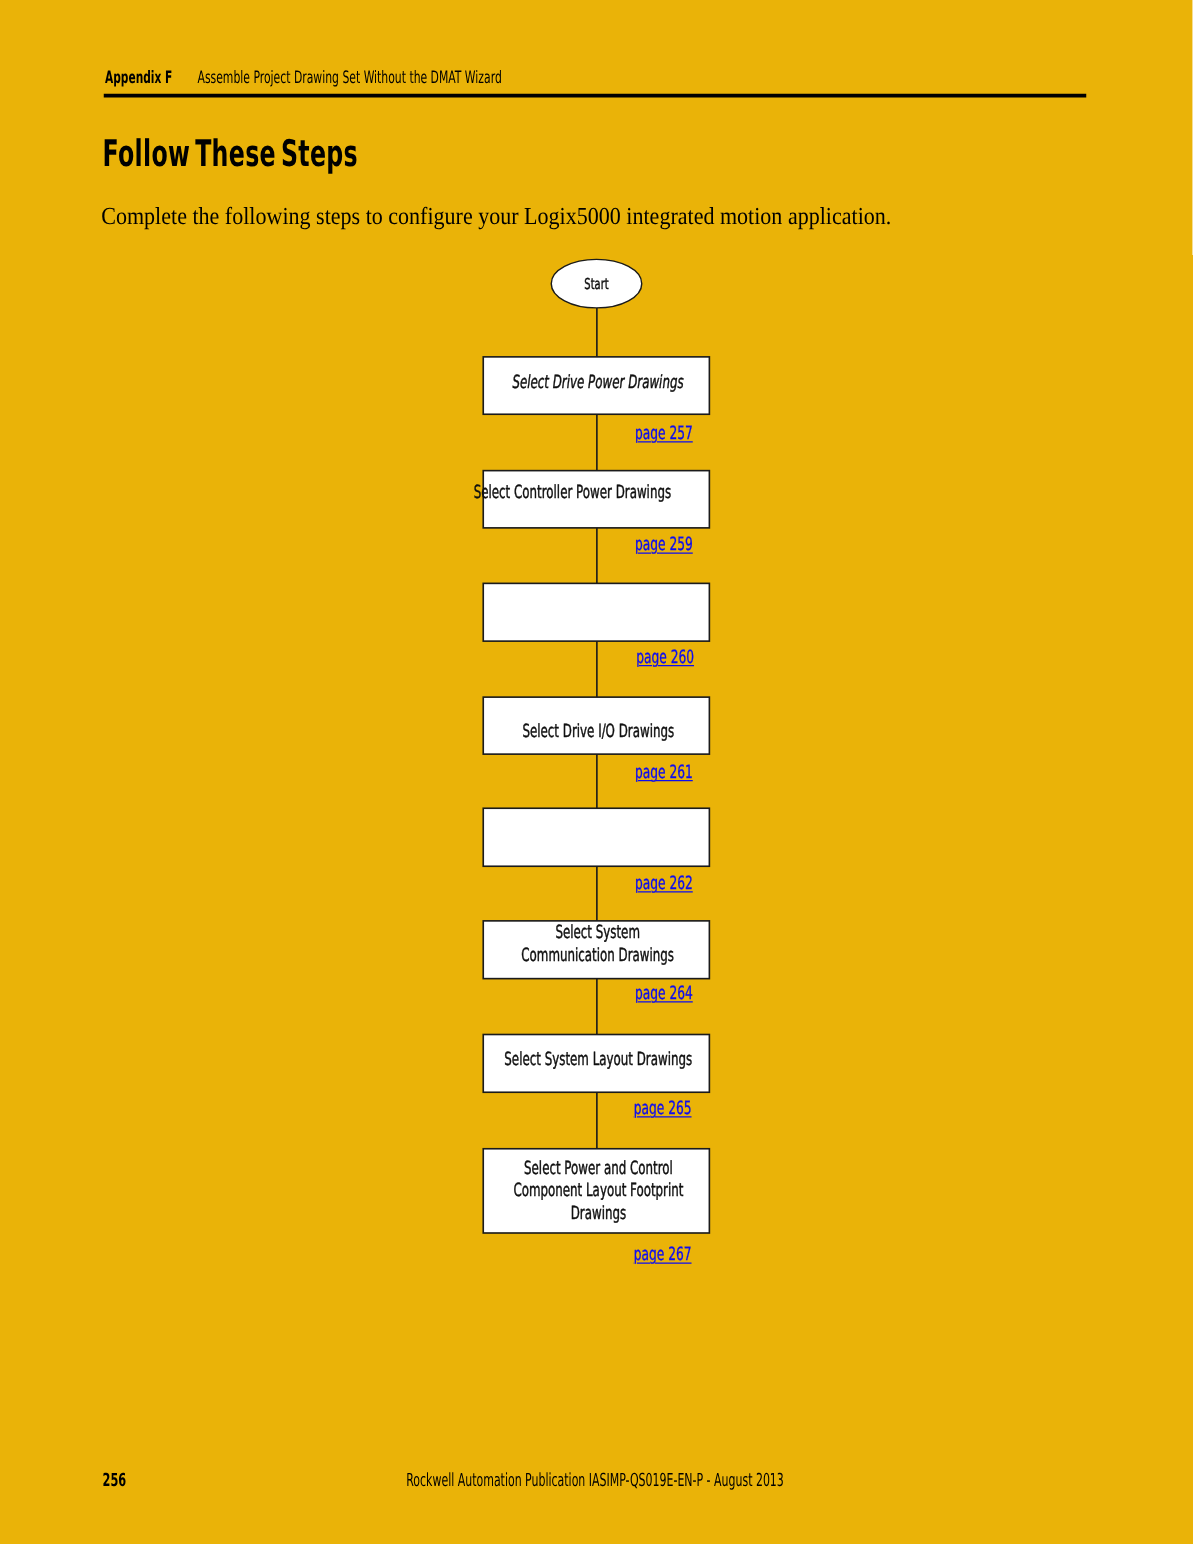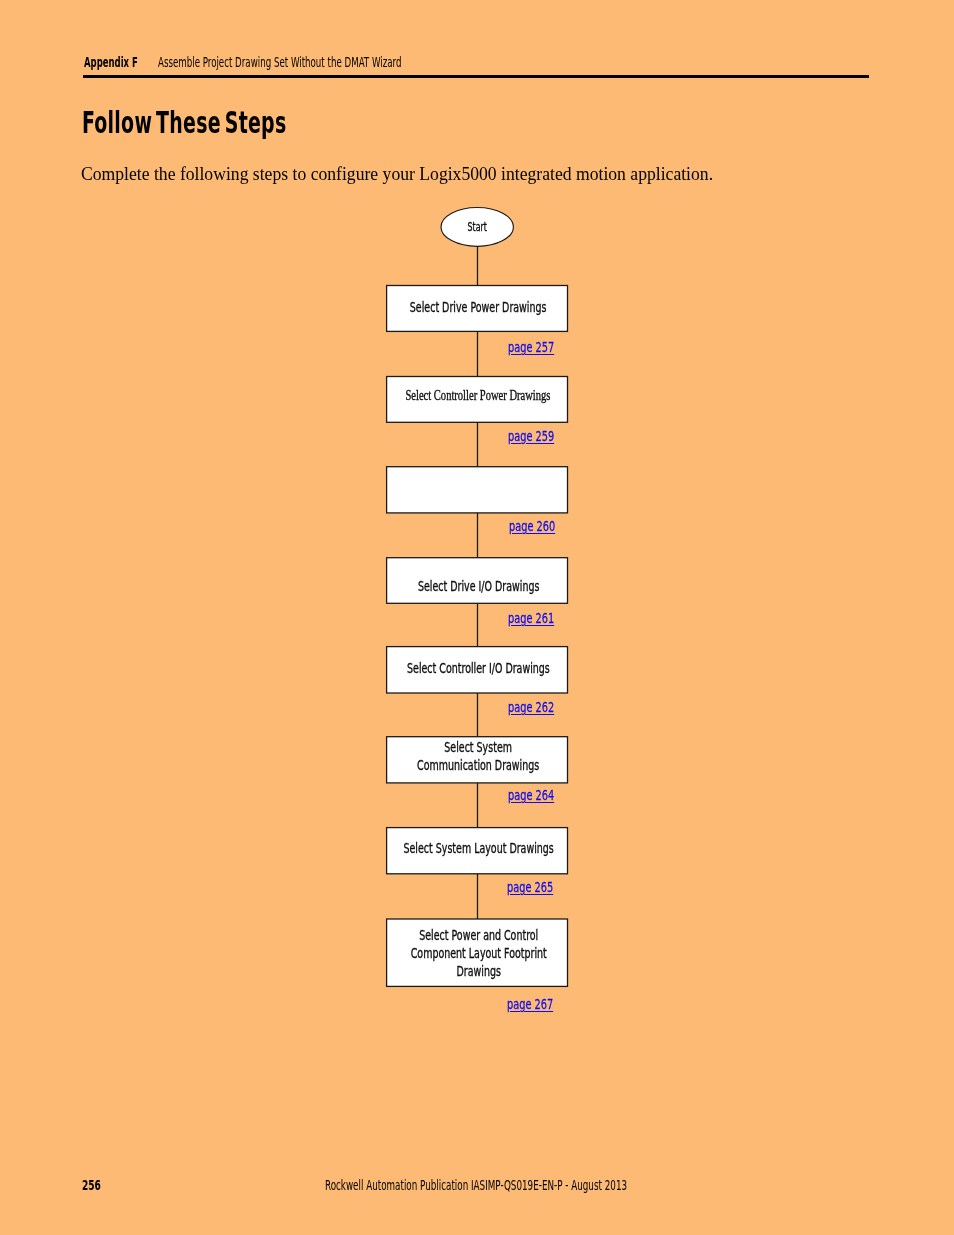--- a/index.html
+++ b/index.html
@@ -1,18 +1,18 @@
 <!DOCTYPE html>
 <html><head>
 <meta charset="utf-8">
 <style>
   html,body{margin:0;padding:0;background:#ffffff;}
   body{width:954px;height:1235px;position:relative;overflow:hidden;
        font-family:"DejaVu Sans Condensed","DejaVu Sans",sans-serif;}
-  .page{position:absolute;left:0;top:0;width:954px;height:1235px;background:#fdba74;overflow:hidden;}
+  .page{position:absolute;left:0;top:0;width:954px;height:1235px;background:#eab308;overflow:hidden;}
 
   
   .rh-appendix{position:absolute;left:83.8px;top:53.8px;white-space:nowrap;
      font-weight:bold;font-size:13.7px;color:#000;transform:scaleX(0.69);transform-origin:left top;}
   .rh-title{position:absolute;left:157.8px;top:53.8px;white-space:nowrap;
      font-weight:normal;font-size:13.7px;color:#000;transform:scaleX(0.704);transform-origin:left top;}
   .rule{position:absolute;left:83.4px;top:74.6px;width:785.4px;height:3.1px;background:#000;}
 
   
   h1.title{position:absolute;left:82.2px;top:109.3px;margin:0;font-size:29.3px;font-weight:bold;
@@ -74,36 +74,33 @@
         <line x1="477.5" y1="693" x2="477.5" y2="736.7" stroke="#1b1b1b" stroke-width="1.3"></line>
         <rect x="386.6" y="736.7" width="180.89999999999998" height="46.19999999999993" fill="#fff" stroke="#1b1b1b" stroke-width="1.3"></rect>
         <line x1="477.5" y1="782.9" x2="477.5" y2="827.6" stroke="#1b1b1b" stroke-width="1.3"></line>
         <rect x="386.6" y="827.6" width="180.89999999999998" height="46.19999999999993" fill="#fff" stroke="#1b1b1b" stroke-width="1.3"></rect>
         <line x1="477.5" y1="873.8" x2="477.5" y2="919" stroke="#1b1b1b" stroke-width="1.3"></line>
         <rect x="386.6" y="919" width="180.89999999999998" height="67.39999999999998" fill="#fff" stroke="#1b1b1b" stroke-width="1.3"></rect>
       </svg>
   <div class="startlabel" style="left: 441px; top: 207.5px; width: 72.4px; height: 38.8px;">
         <span>Start</span>
       </div>
-      <div class="nodelabel" style="left: 386.6px; top: 285.5px; width: 180.9px; height: 45.9px;">
+      <div class="nodelabel" style="left: 386.6px; top: 285.5px; width: 180.9px; height: 45.9px; font-style: italic;">
         <span style="position: relative; top: -0.1px;">Select Drive Power Drawings</span>
       </div>
       <a class="pagelink" style="left: 508.3px; top: 338px;"><u>page 257</u></a>
-      <div class="nodelabel" style="left: 391px; top: 376.5px; width: 170px; height: 45.8px; font-family: Liberation Serif, serif;">
+      <div class="nodelabel" style="left: 371px; top: 376.5px; width: 170px; height: 45.8px;">
         <span style="position: relative; top: -3px;">Select Controller Power Drawings</span>
       </div>
       <a class="pagelink" style="left: 508px; top: 426.6px;"><u>page 259</u></a>
       <a class="pagelink" style="left: 508.7px; top: 517.2px;"><u>page 260</u></a>
       <div class="nodelabel" style="left: 386.6px; top: 557.7px; width: 180.9px; height: 62px; align-items: center;">
         <span style="position: relative; top: -1.9px;">Select Drive I/O Drawings</span>
       </div>
       <a class="pagelink" style="left: 507.6px; top: 609.4px;"><u>page 261</u></a>
-      <div class="nodelabel" style="left: 386.6px; top: 646.6px; width: 180.9px; height: 46.4px;">
-        <span style="position: relative; top: -1px;">Select Controller I/O Drawings</span>
-      </div>
       <a class="pagelink" style="left: 508.2px; top: 698.2px;"><u>page 262</u></a>
       <div class="nodelabel l2" style="left: 386.6px; top: 736.7px; width: 180.9px; height: 35px;">
         <span style="position: relative; top: 0.5px;">Select System<br>Communication Drawings</span>
       </div>
       <a class="pagelink" style="left: 508.1px; top: 786.1px;"><u>page 264</u></a>
       <div class="nodelabel" style="left: 386.6px; top: 827.6px; width: 180.9px; height: 46.2px;">
         <span style="position: relative; top: -1.6px;">Select System Layout Drawings</span>
       </div>
       <a class="pagelink" style="left: 507.3px; top: 878.2px;"><u>page 265</u></a>
       <div class="nodelabel l3" style="left: 386.6px; top: 919px; width: 180.9px; height: 67.4px; border-radius: 22px;">

